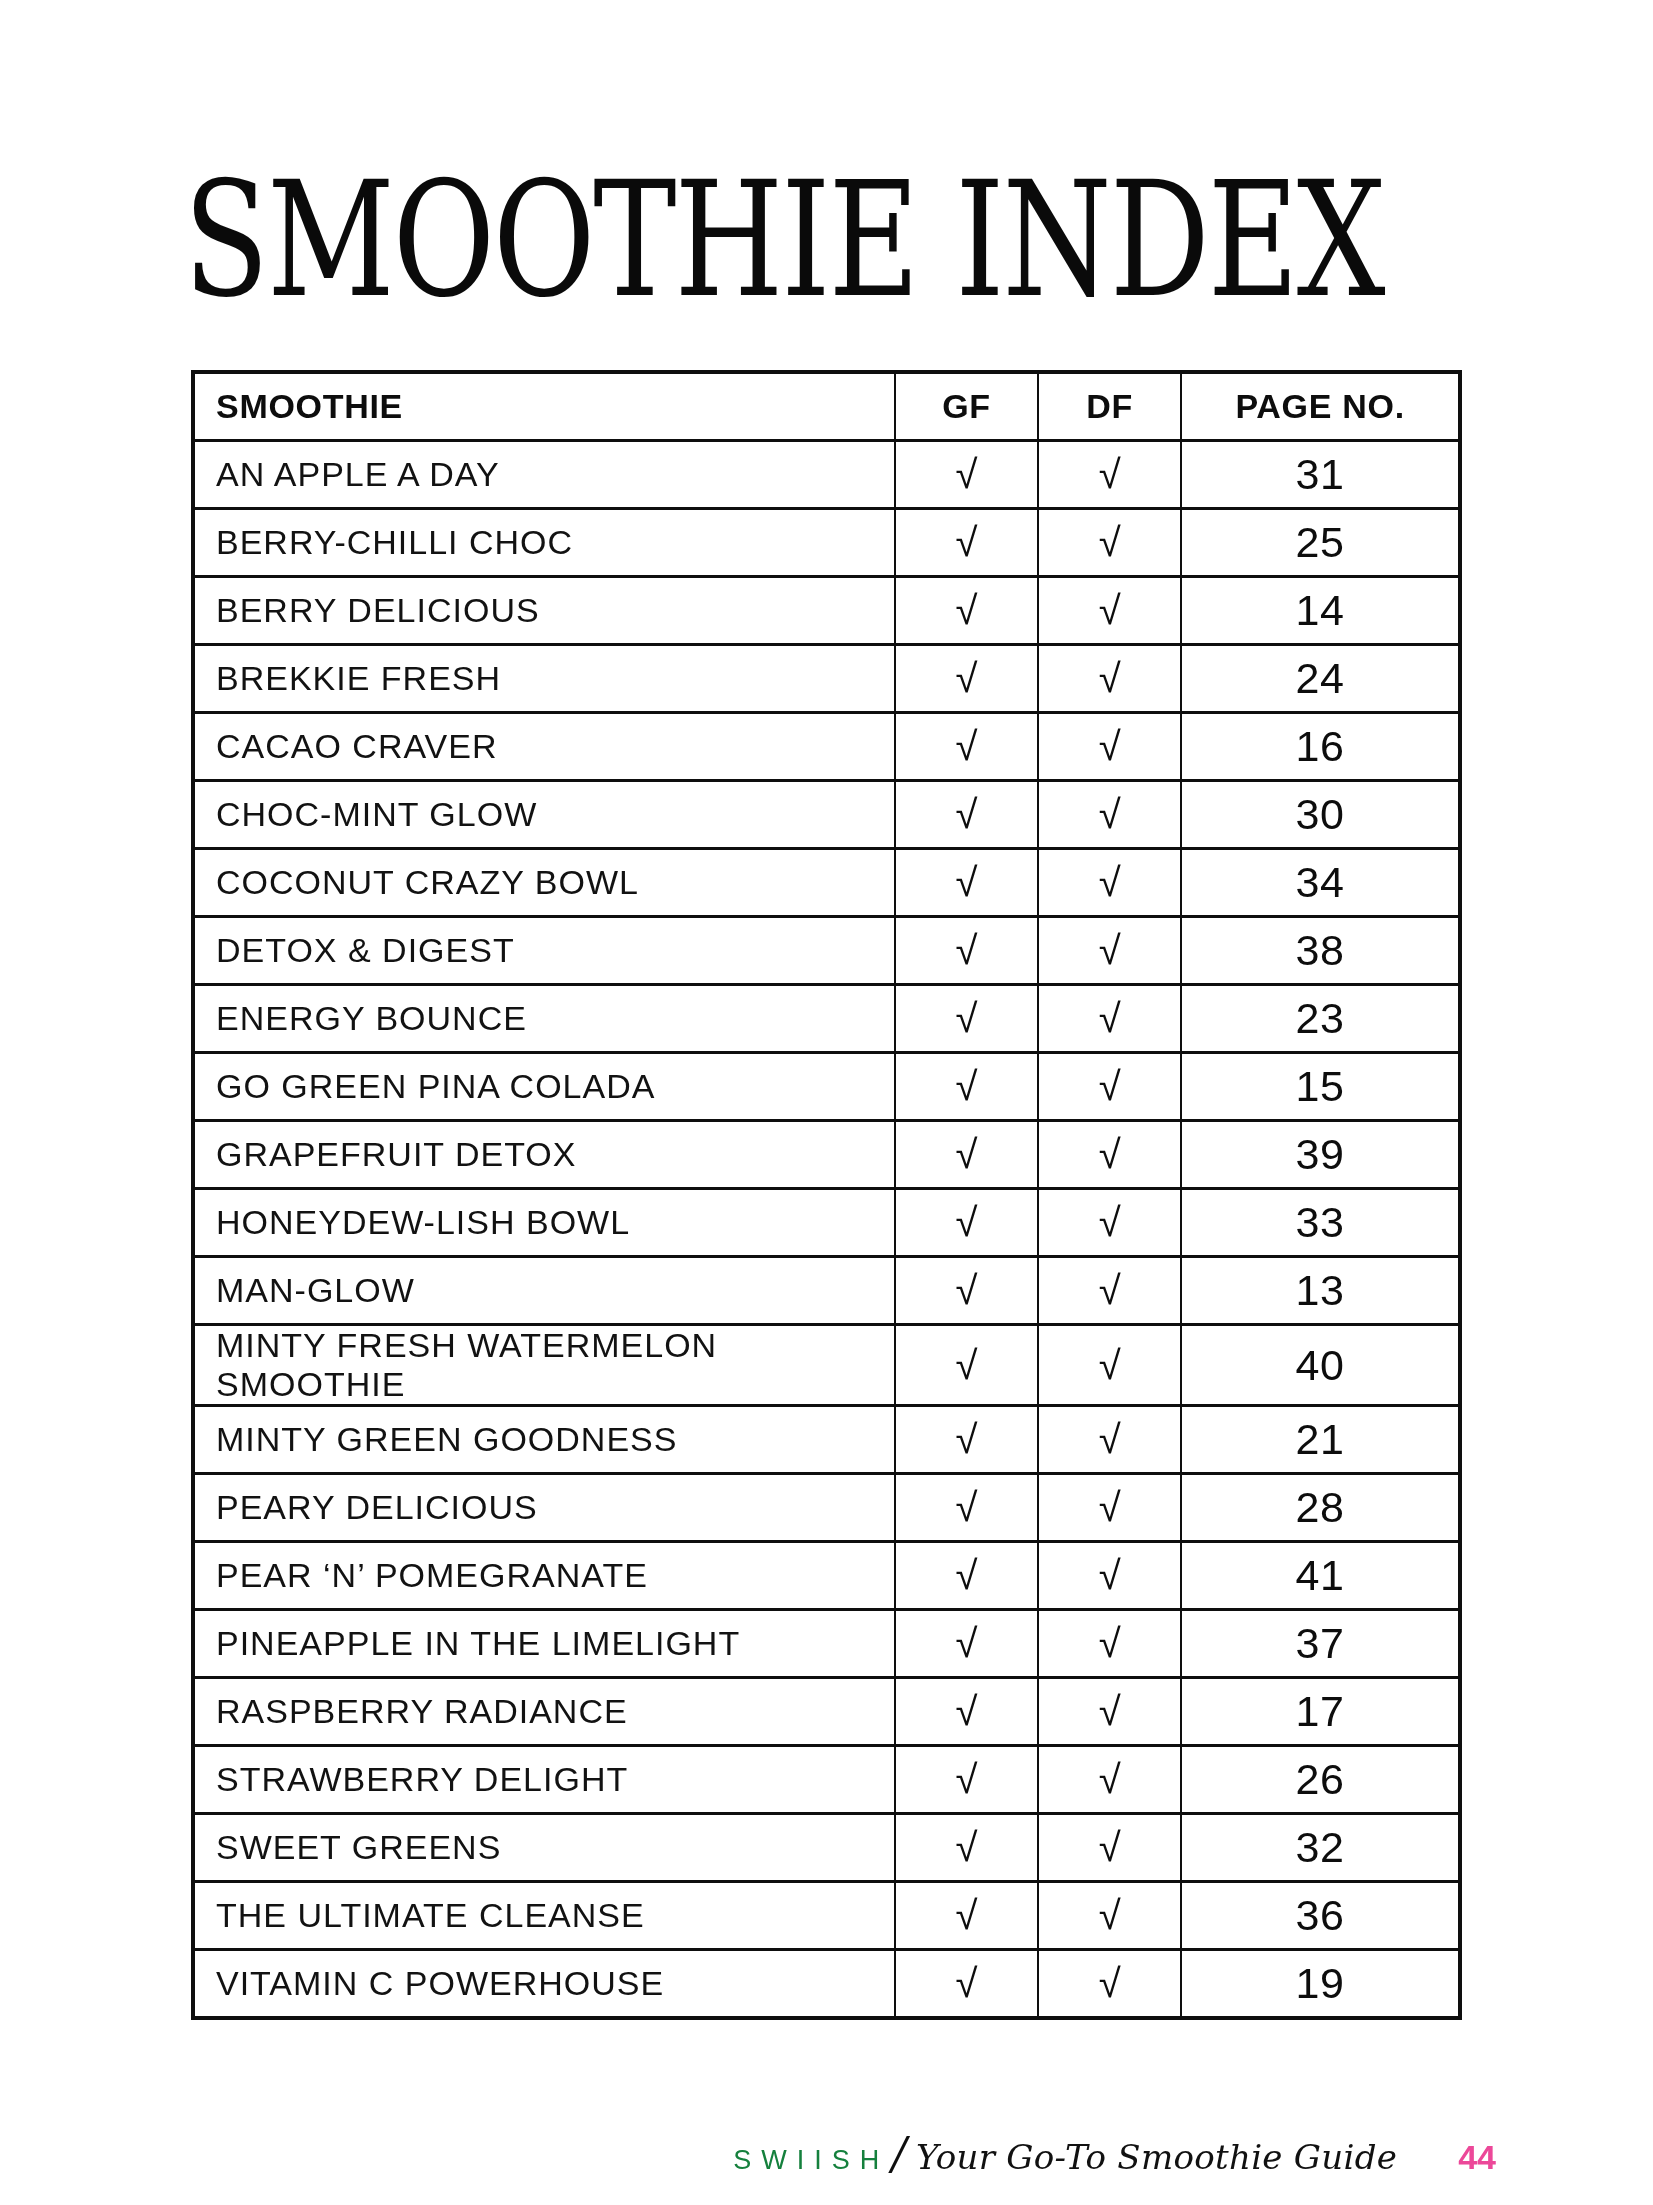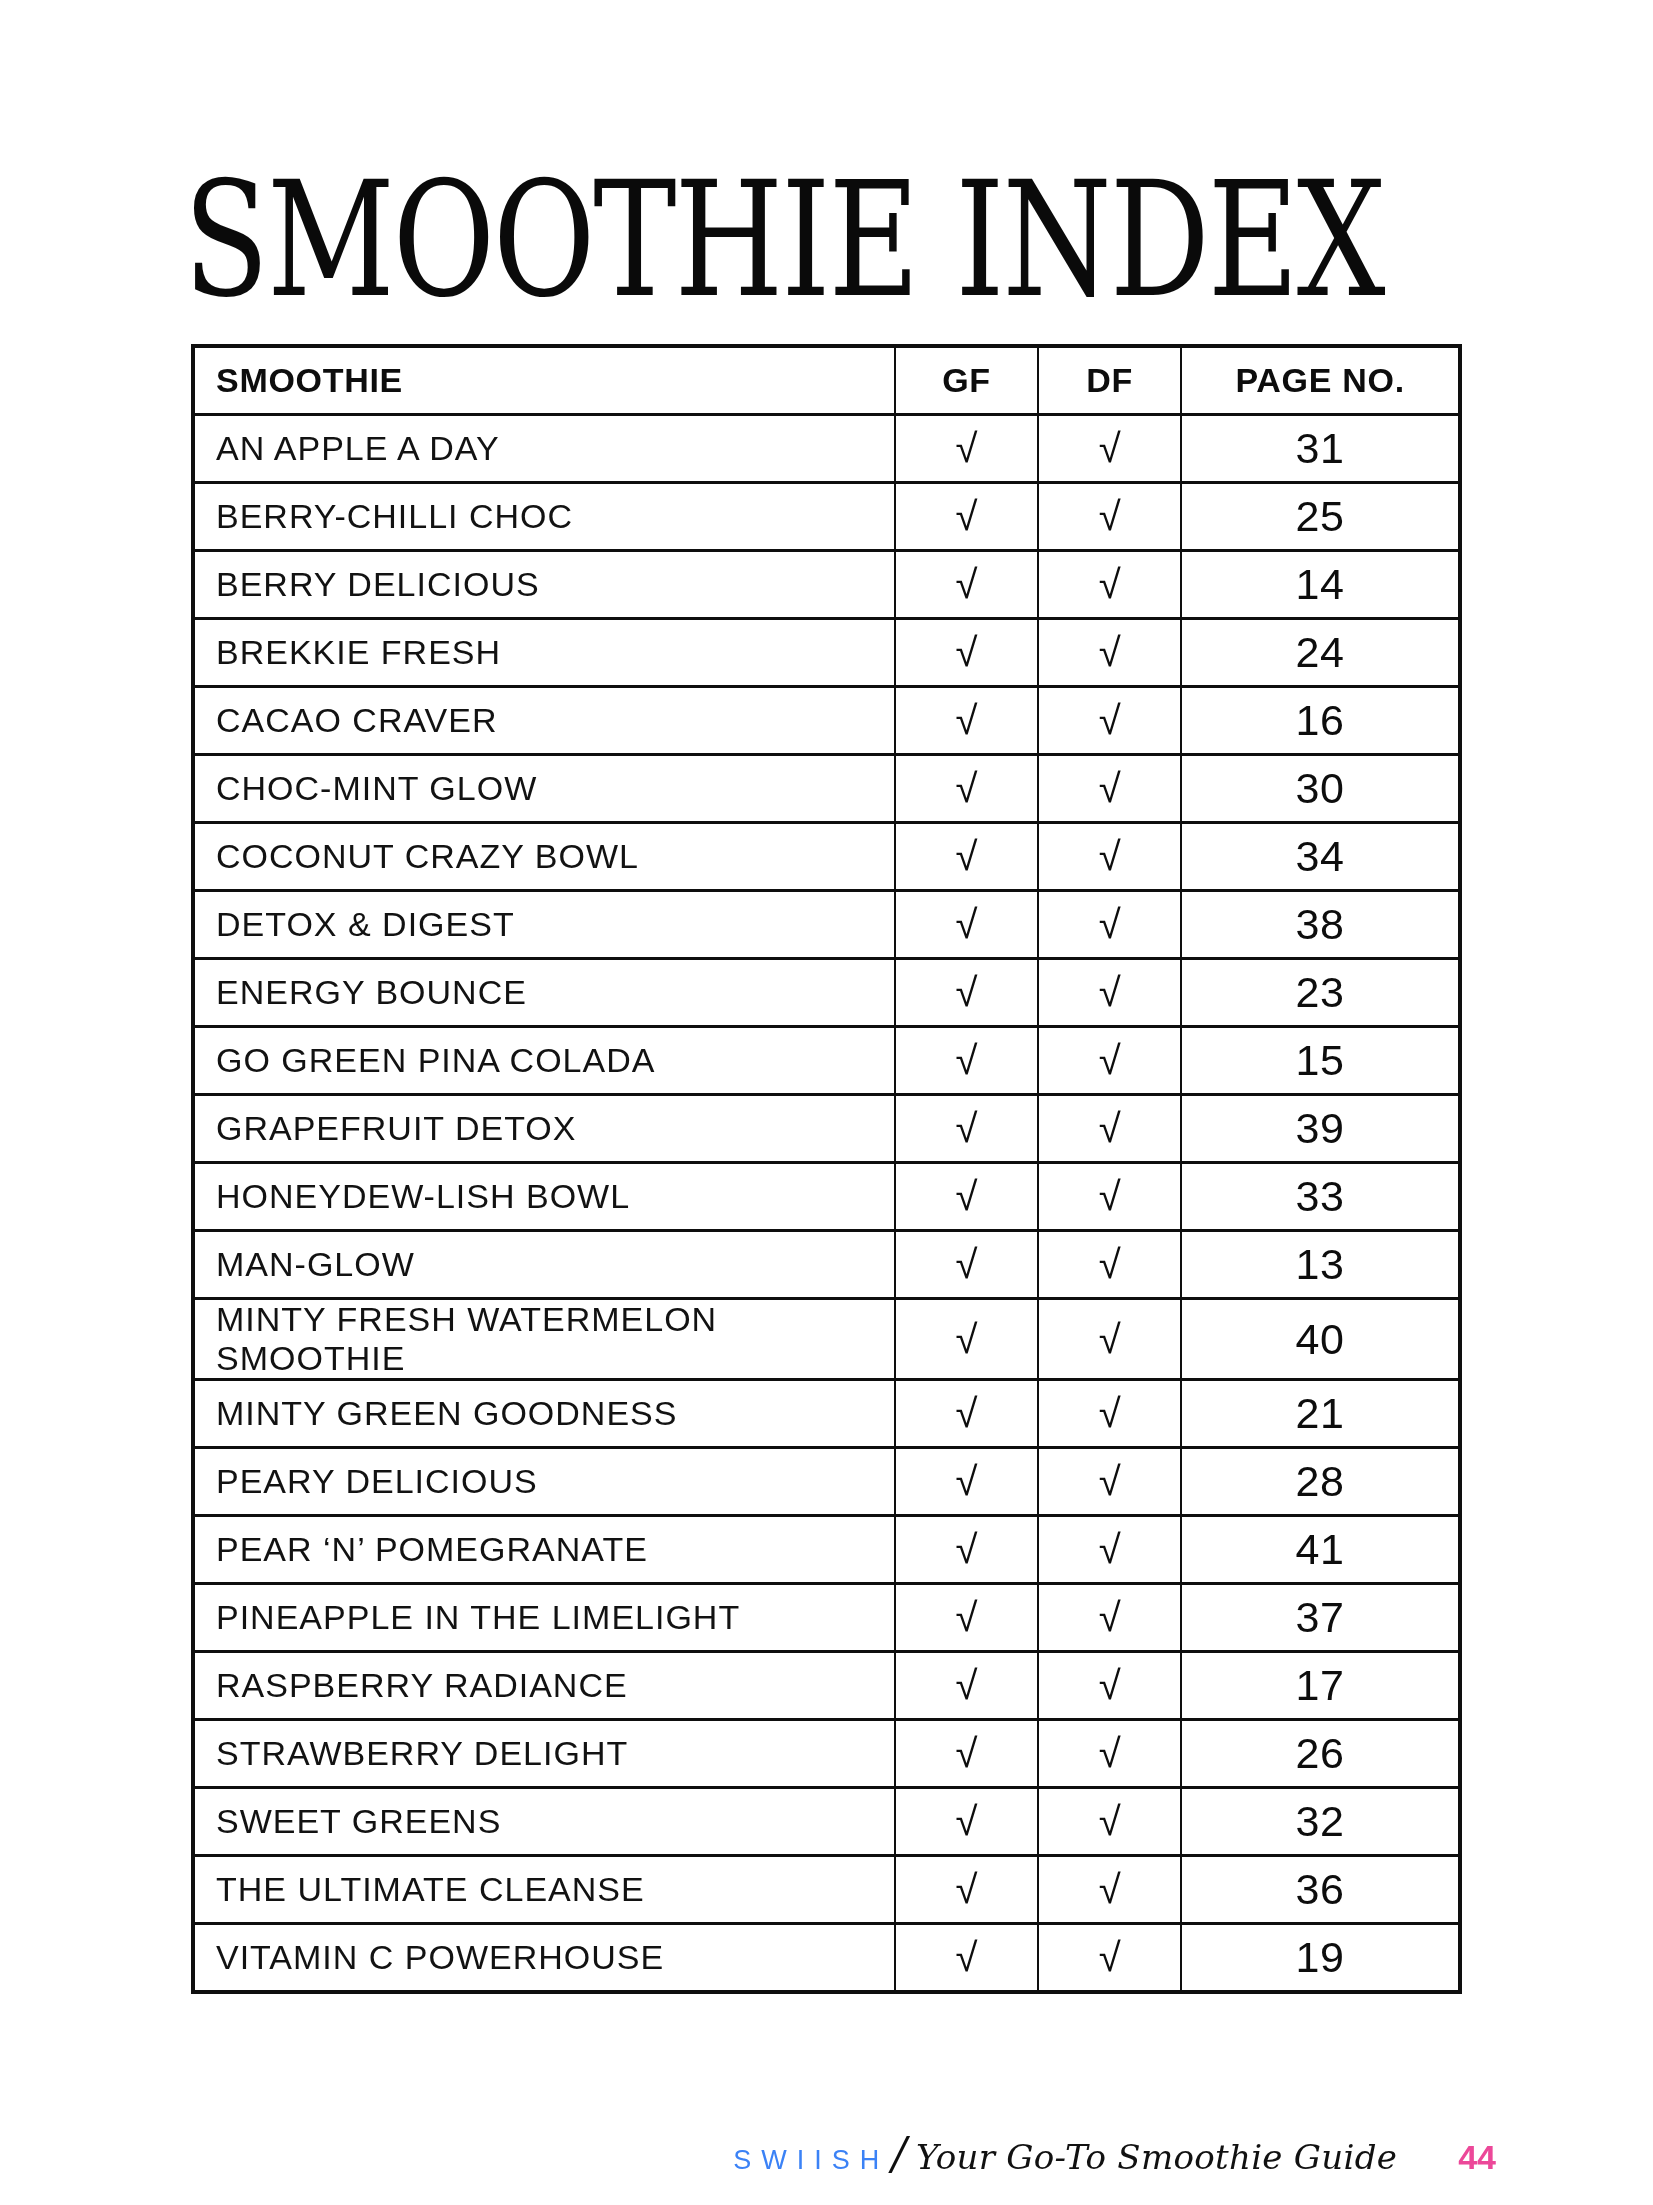--- a/index.html
+++ b/index.html
@@ -28,21 +28,21 @@
     font-size: 160px;
     line-height: 1;
     letter-spacing: -2.6px;
     white-space: nowrap;
     transform: scaleX(0.78);
     transform-origin: 50% 50%;
     color: #0a0a0a;
   }
   table.index {
     position: absolute;
-    top: 344px;
+    top: 370px;
     left: 191px;
     width: 1271px;
     border-collapse: collapse;
     table-layout: fixed;
     border: 4px solid #0e0e0e;
   }
   col.c1 { width: 55.4%; }
   col.c2 { width: 11.3%; }
   col.c3 { width: 11.3%; }
   col.c4 { width: 22.0%; }
@@ -90,21 +90,21 @@
     right: 71px;
     display: flex;
     align-items: baseline;
     white-space: nowrap;
   }
   .footer .brand {
     font-family: "Liberation Sans", sans-serif;
     font-size: 27px;
     font-weight: 400;
     letter-spacing: 10px;
-    color: #3b82f6;
+    color: #15803d;
     margin-left: 36px;
   }
   .footer .slash {
     font-family: "DejaVu Serif", serif;
     font-style: italic;
     font-size: 44px;
     font-weight: 400;
     margin: 0 9.3px 0 2.6px;
     color: #0d0d0d;
   }

